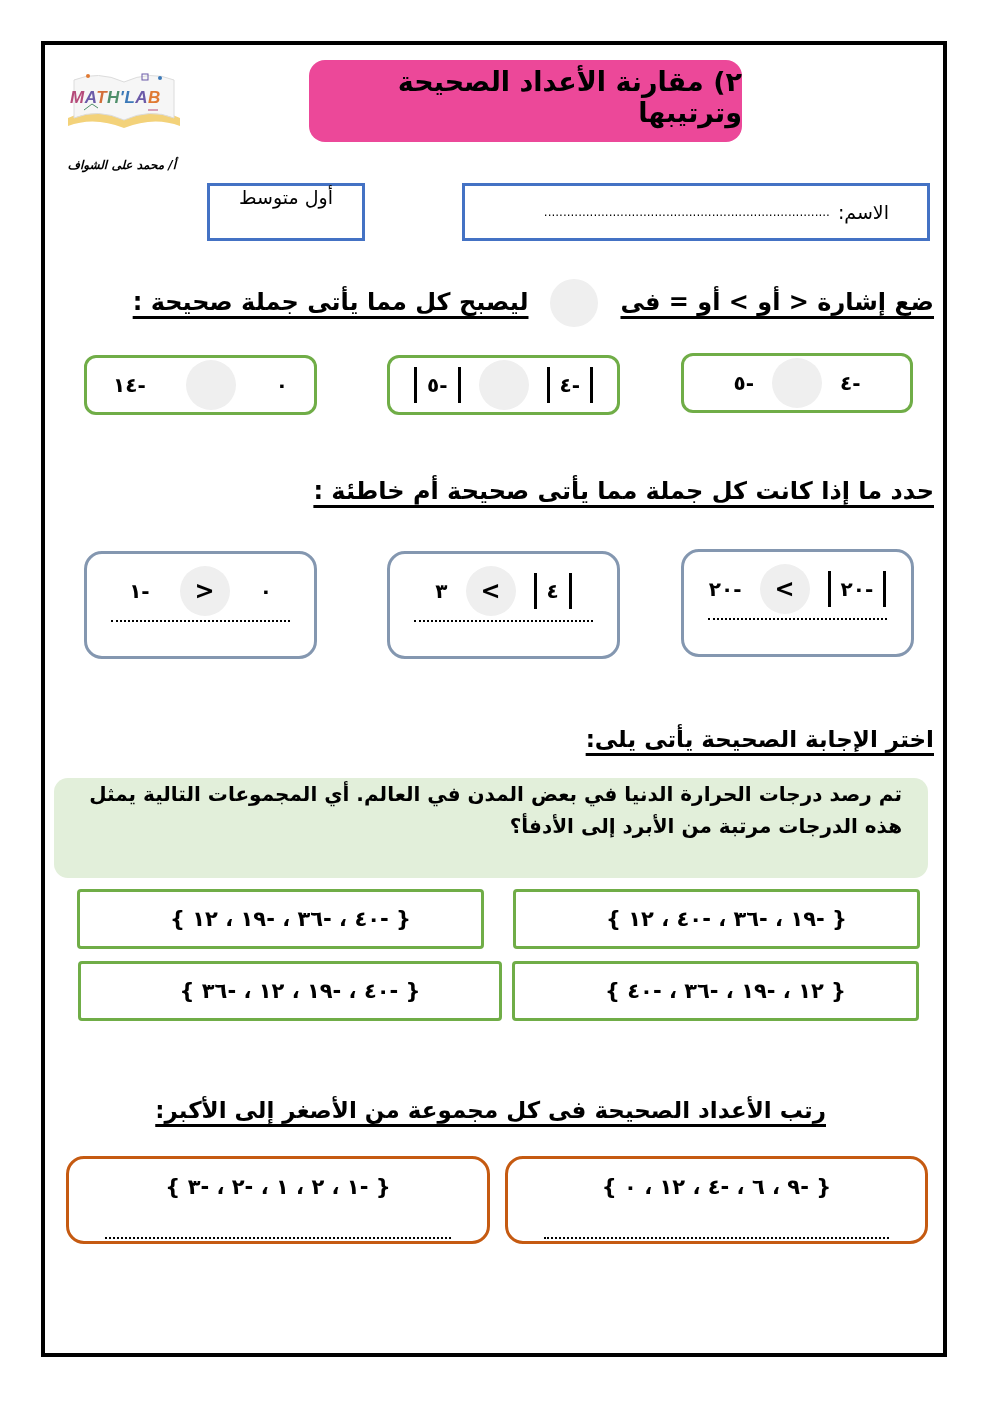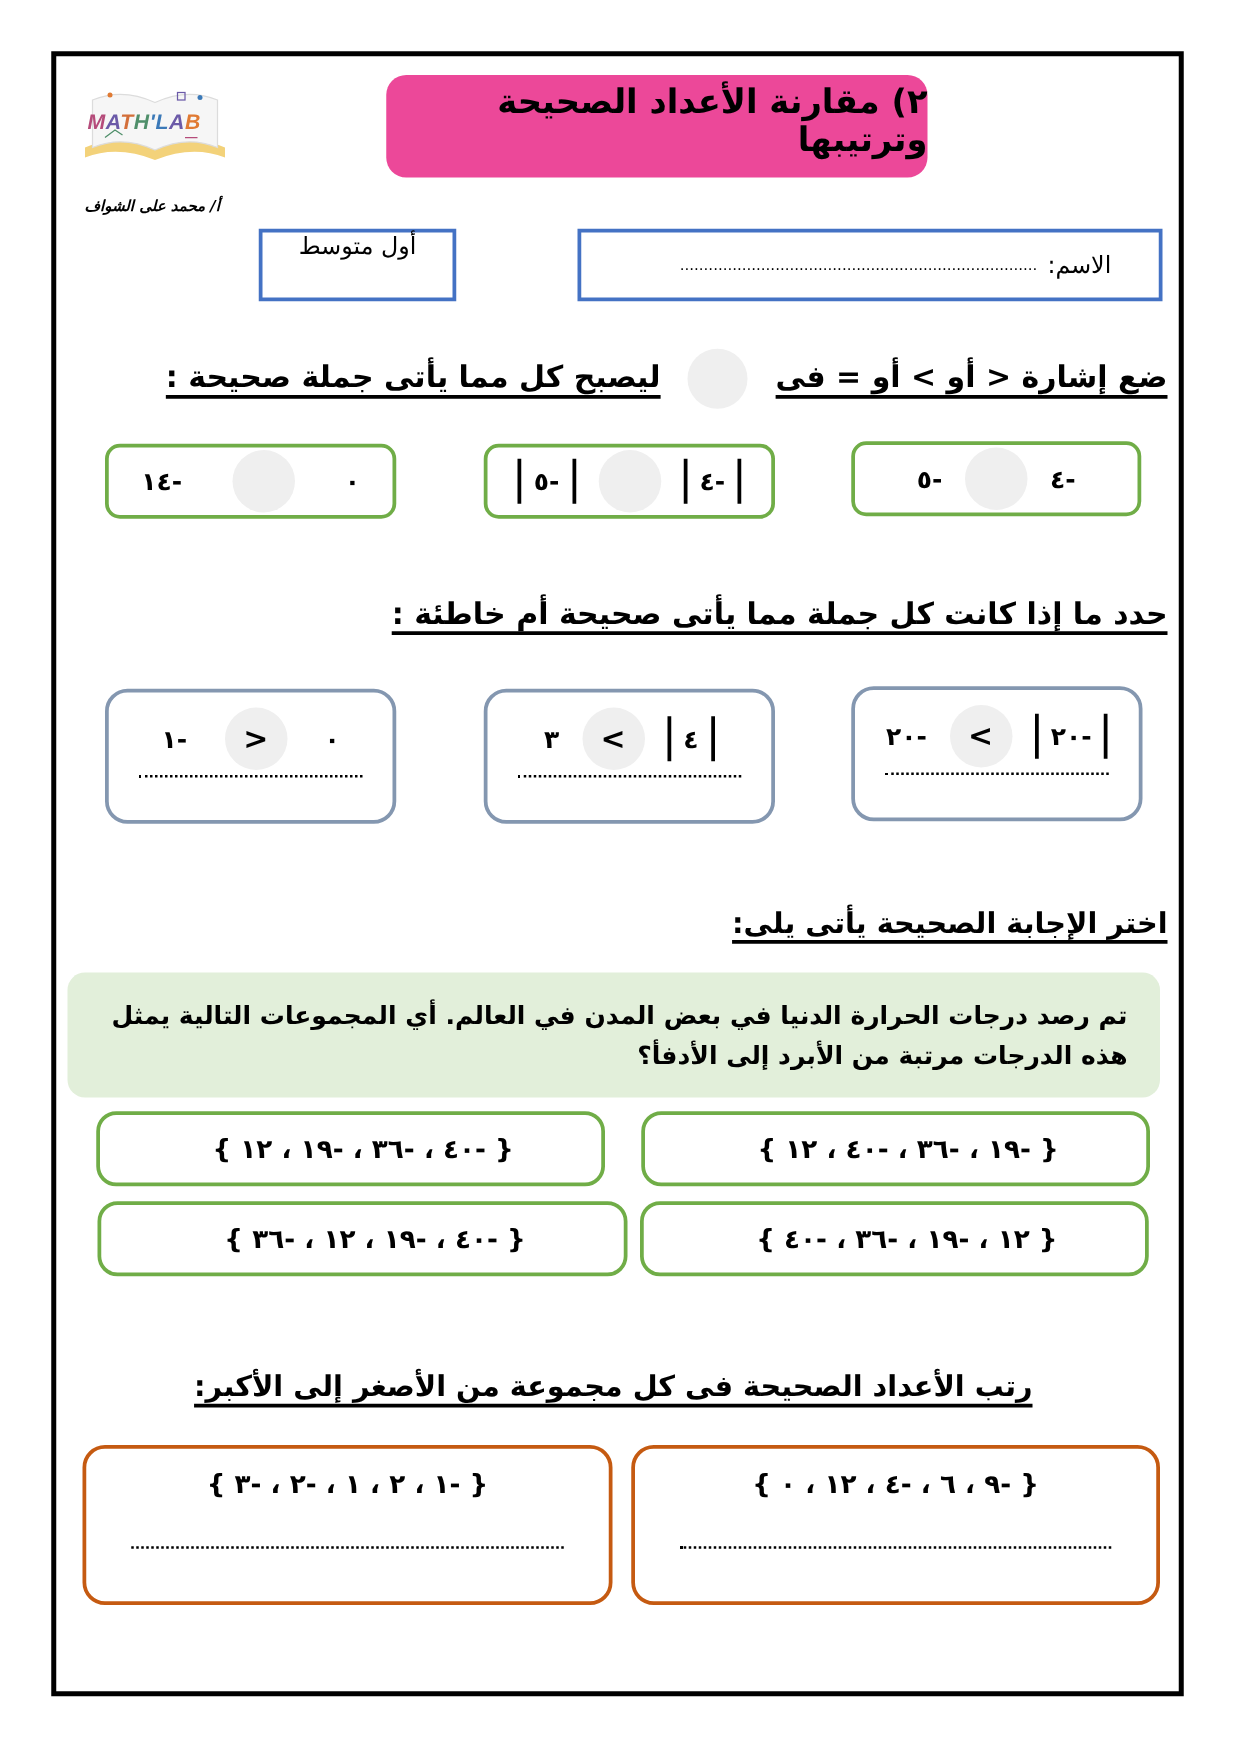--- a/index.html
+++ b/index.html
@@ -37,26 +37,26 @@
              display: flex; align-items: center; justify-content: center; gap: 18px;
              font-weight: bold; font-size: 20px; direction: rtl; }
   .oval { width: 50px; height: 50px; border-radius: 50%; background: #efefef;
           display: flex; align-items: center; justify-content: center; font-size: 24px; font-weight: bold; }
   .bar { border-left: 3px solid #000; border-right: 3px solid #000; padding: 0 10px; line-height: 36px; }
   .tf-box { height: 108px; border: 3px solid #8497b0; border-radius: 18px; direction: rtl; }
   .tf-row { position: absolute; top: 12px; left: 0; right: 0; display: flex; justify-content: center;
             align-items: center; gap: 18px; font-weight: bold; font-size: 20px; }
   .tf-line { position: absolute; top: 66px; left: 24px; right: 24px; border-bottom: 2px dotted #000; }
   .q-box { left: 54px; top: 778px; width: 874px; height: 100px; background: #e2efda;
-           border-radius: 14px; padding: 18px 26px 0 20px; font-weight: bold; font-size: 20px;
+           border-radius: 14px; padding: 0 26px 0 20px; font-weight: bold; font-size: 20px;
            line-height: 32px; direction: rtl; text-align: right; }
-  .opt-box { height: 60px; border: 3px solid #70ad47; border-radius: 16px; display: flex;
+  .opt-box { height: 60px; border: 3px solid #70ad47; border-radius: 4px; display: flex;
              align-items: center; justify-content: center; font-weight: bold; font-size: 21px;
              direction: rtl; letter-spacing: 1px; padding-left: 20px; }
-  .ord-box { height: 128px; border: 3px solid #c55a11; border-radius: 18px; direction: rtl; }
+  .ord-box { height: 88px; border: 3px solid #c55a11; border-radius: 18px; direction: rtl; }
   .ord-set { position: absolute; top: 16px; left: 0; right: 0; text-align: center;
              font-weight: bold; font-size: 21px; letter-spacing: 1px; }
   .ord-line { position: absolute; top: 78px; left: 36px; right: 36px; border-bottom: 2px dotted #000; }
 </style>
 </head>
 <body>
 
 <div class="frame"></div>
 
 <div class="abs logo">

